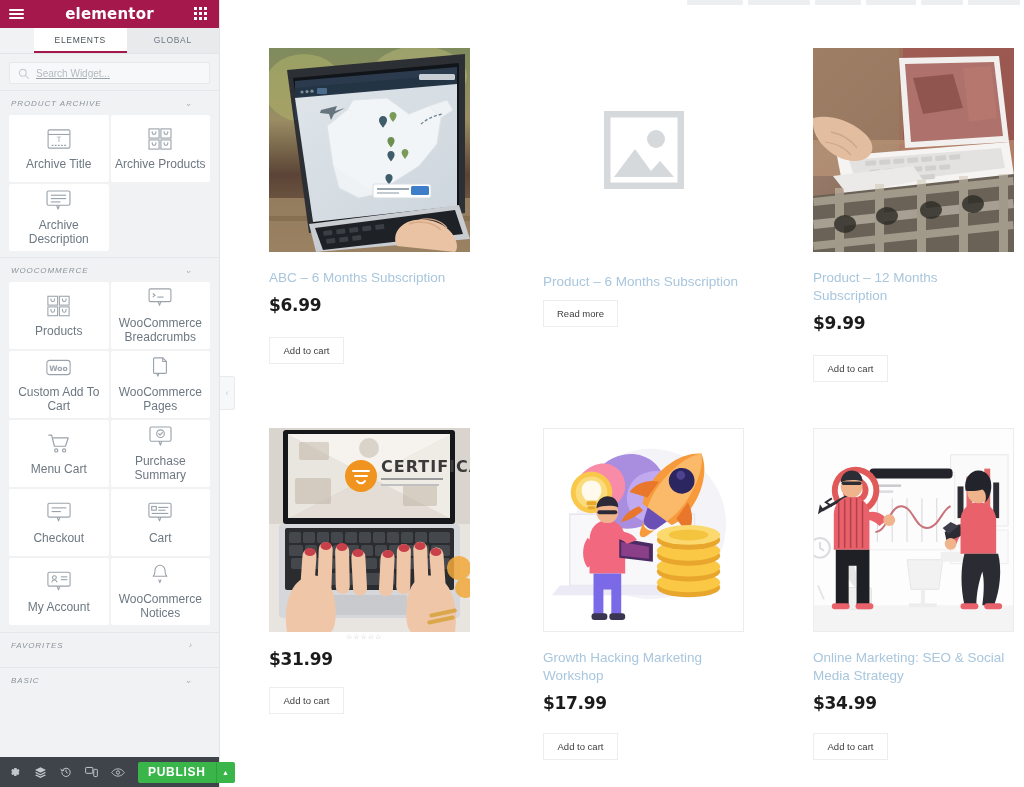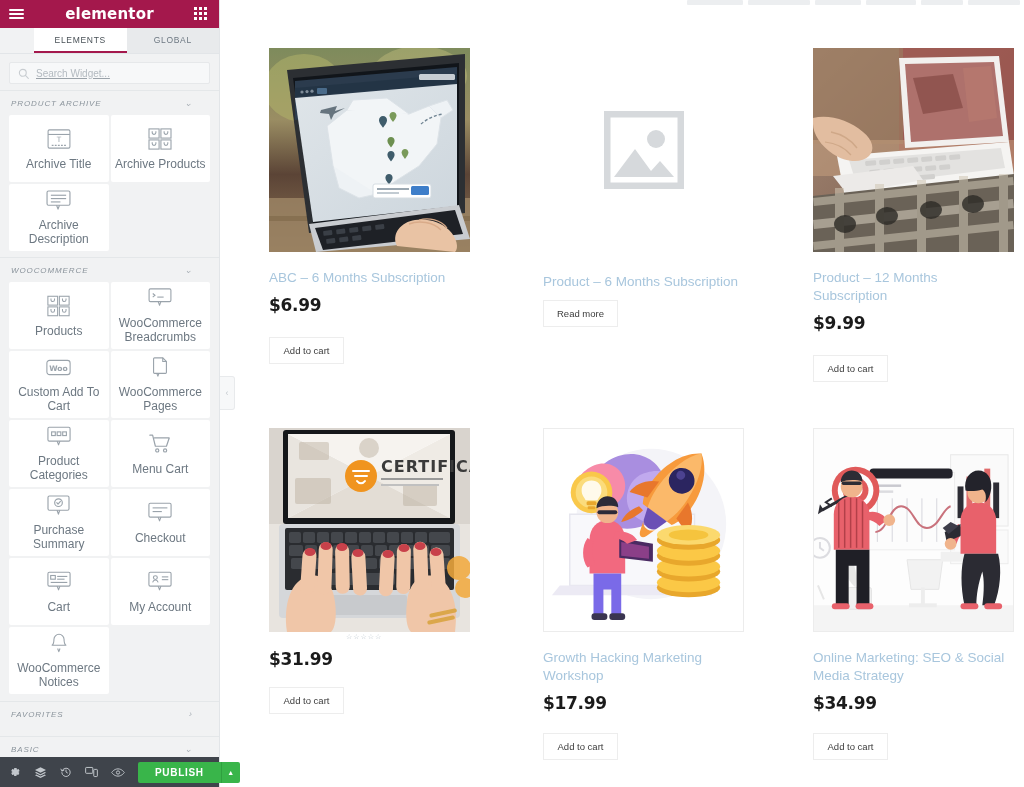--- a/index.html
+++ b/index.html
@@ -77,22 +77,22 @@
   .wcard .wicon { color: #9aa3ab; margin-bottom: 5px; height: 26px; display:flex; align-items:center; }
   .wcard .wlabel { font-size: 12px; color: #6d7882; line-height: 1.22; }
 
   #panel-footer {
     height: 30px; flex: 0 0 30px; background: #3f444b;
     display: flex; align-items: center; padding: 0 9px; gap: 13px;
   }
   .fticon { color: #c2c7cc; cursor: pointer; display: flex; align-items: center; }
   #publish-wrap { margin-left: auto; display: flex; height: 21px; }
   #publish-btn {
-    background: #39b54a; color: #fff; font-size: 10px; font-weight: 700;
-    letter-spacing: .7px; padding: 0 17px; display: flex; align-items: center;
+    background: #39b54a; color: #fff; font-size: 12px; font-weight: 700;
+    letter-spacing: .7px; padding: 0 10px; display: flex; align-items: center;
     border: none; cursor: pointer; border-radius: 2px 0 0 2px; text-align: center;
   }
   #publish-caret {
     background: #39b54a; border-left: 1px solid #2fa03f; width: 19px;
     display: flex; align-items: center; justify-content: center; cursor: pointer;
     color: #fff; border-radius: 0 2px 2px 0; font-size: 7px;
   }
 
   
   #collapse-handle {
@@ -271,32 +271,20 @@
           <span class="wicon">
             <svg width="22" height="22" viewBox="0 0 24 24" fill="none" stroke="#9aa3ab" stroke-width="1.2">
               <path d="M6 2h9l4 4v12a1 1 0 0 1-1 1H6a1 1 0 0 1-1-1V3a1 1 0 0 1 1-1z"></path>
               <path d="M15 2v4h4"></path>
                 <path d="M8.5 19l1.2 3 1.2-3" stroke-linejoin="round"></path>
             </svg>
           </span>
           <span class="wlabel">WooCommerce Pages</span>
         </div>
 
-        <div class="wcard">
-          <span class="wicon">
-            <svg width="24" height="21" viewBox="0 0 26 22" fill="none" stroke="#9aa3ab" stroke-width="1.2">
-              <rect x="1" y="1" width="24" height="15" rx="1.5"></rect>
-              <rect x="5" y="6" width="4" height="4"></rect>
-                <rect x="11" y="6" width="4" height="4"></rect>
-                <rect x="17" y="6" width="4" height="4"></rect>
-              <path d="M11 16l1.5 4 1.5-4" stroke-linejoin="round"></path>
-            </svg>
-          </span>
-          <span class="wlabel">Product Categories</span>
-        </div>
 
         <div class="wcard">
           <span class="wicon">
             <svg width="24" height="21" viewBox="0 0 26 22" fill="none" stroke="#9aa3ab" stroke-width="1.3">
               <path d="M2 2h3l3 12h12l3-9H7" stroke-linejoin="round" stroke-linecap="round"></path>
               <circle cx="10" cy="18.5" r="1.7"></circle>
                 <circle cx="18.5" cy="18.5" r="1.7"></circle>
             </svg>
           </span>
           <span class="wlabel">Menu Cart</span>

